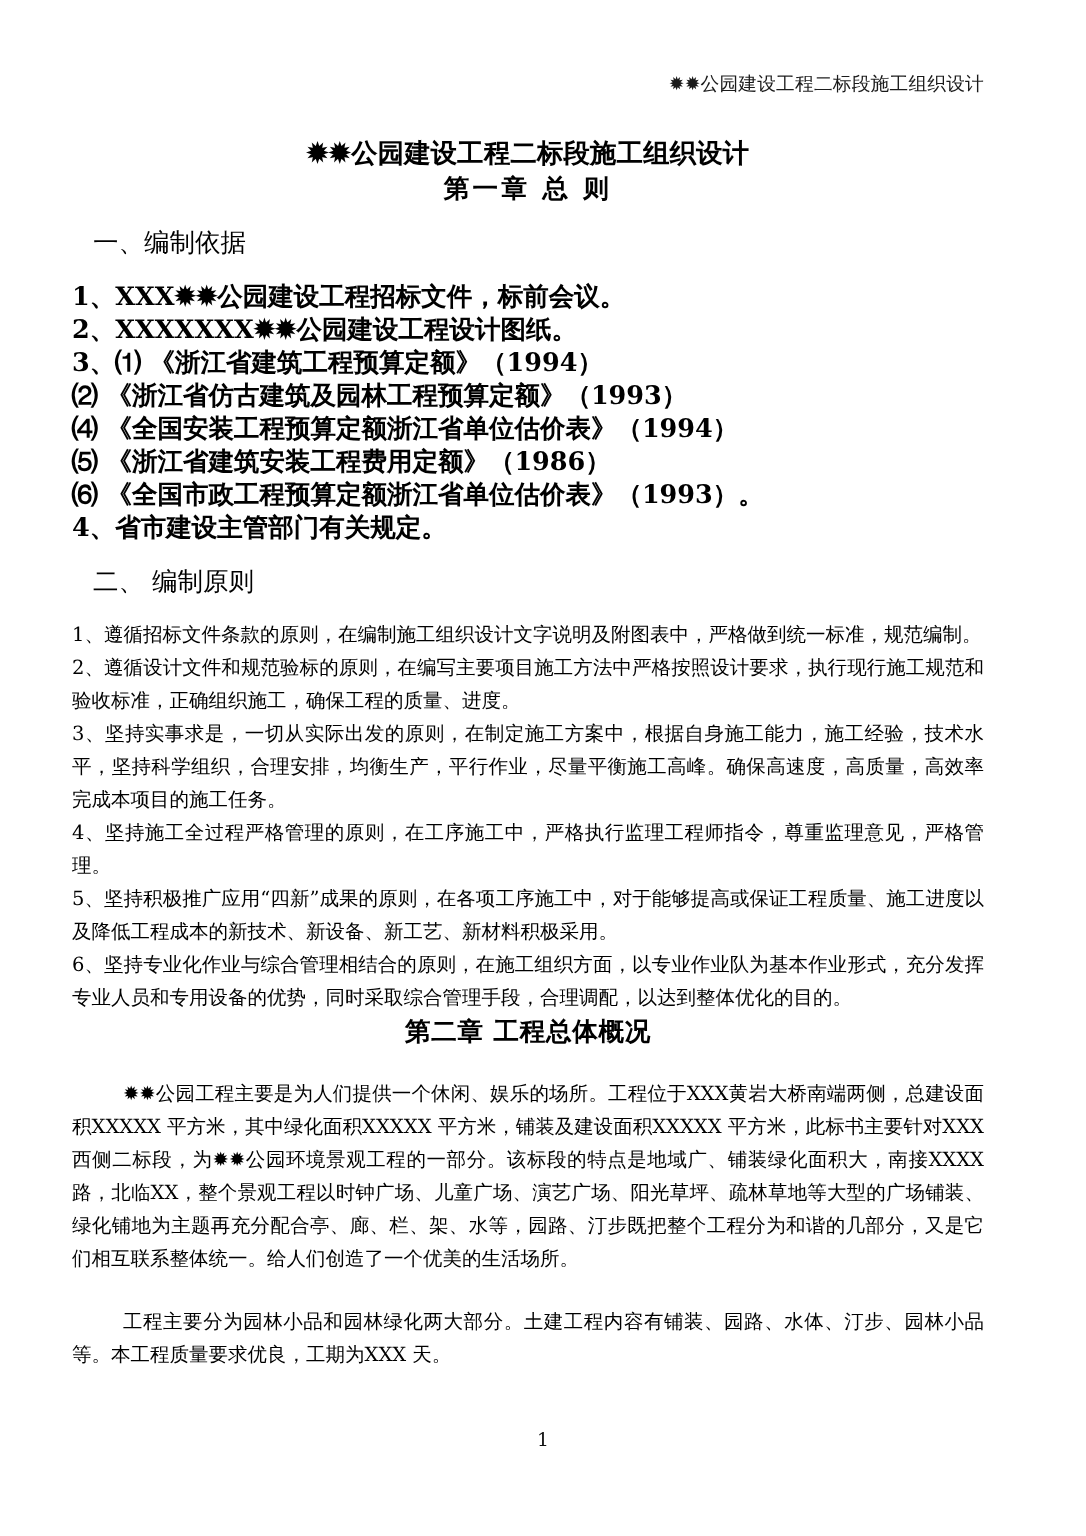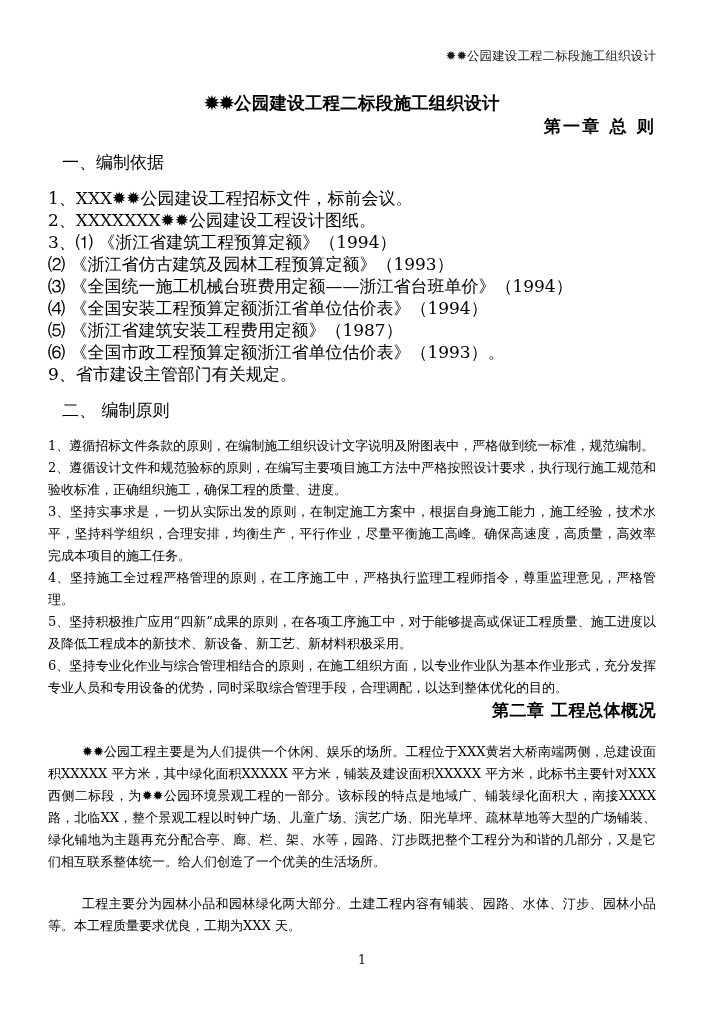--- a/index.html
+++ b/index.html
@@ -51,21 +51,21 @@
   .doc-title {
     text-align: center;
     font-size: 17.5px;
     font-weight: bold;
     line-height: 23px;
     letter-spacing: 0.2px;
     margin: 0 0 0 0;
   }
 
   .chapter-title {
-    text-align: right;
+    text-align: center;
     font-size: 17px;
     font-weight: bold;
     line-height: 22px;
     letter-spacing: 2.2px;
     margin: 0;
   }
 
   .chapter-title.tight {
     letter-spacing: 0.5px;
   }
@@ -92,20 +92,21 @@
   p.para.indent {
     text-indent: 34px;
     margin-top: 20px;
   }
 
   .list-line {
     font-size: 17px;
     line-height: 22px;
     margin: 0;
     white-space: pre;
+    font-weight: bold;
   }
 
   
   .page-number {
     position: absolute;
     left: 0;
     right: 0;
     top: 952px;
     text-align: center;
     font-size: 12.5px;
@@ -125,25 +126,24 @@
     <div class="doc-title">✹✹公园建设工程二标段施工组织设计</div>
 
     <div class="chapter-title">第一章 总 则</div>
 
     <div class="section-heading">一、编制依据</div>
 
     <div class="list-line">1、XXX✹✹公园建设工程招标文件，标前会议。</div>
     <div class="list-line">2、XXXXXXX✹✹公园建设工程设计图纸。</div>
     <div class="list-line">3、⑴ 《浙江省建筑工程预算定额》（1994）</div>
     <div class="list-line">⑵ 《浙江省仿古建筑及园林工程预算定额》（1993）</div>
-    <div class="list-line">⑶ 《全国统一施工机械台班费用定额——浙江省台班单价》（1994）</div>
     <div class="list-line">⑷ 《全国安装工程预算定额浙江省单位估价表》（1994）</div>
-    <div class="list-line">⑸ 《浙江省建筑安装工程费用定额》（1987）</div>
+    <div class="list-line">⑸ 《浙江省建筑安装工程费用定额》（1986）</div>
     <div class="list-line">⑹ 《全国市政工程预算定额浙江省单位估价表》（1993）。</div>
-    <div class="list-line">9、省市建设主管部门有关规定。</div>
+    <div class="list-line">4、省市建设主管部门有关规定。</div>
 
     <div class="section-heading">二、 编制原则</div>
 
     <p class="para">1、遵循招标文件条款的原则，在编制施工组织设计文字说明及附图表中，严格做到统一标准，规范编制。</p>
     <p class="para">2、遵循设计文件和规范验标的原则，在编写主要项目施工方法中严格按照设计要求，执行现行施工规范和验收标准，正确组织施工，确保工程的质量、进度。</p>
     <p class="para">3、坚持实事求是，一切从实际出发的原则，在制定施工方案中，根据自身施工能力，施工经验，技术水平，坚持科学组织，合理安排，均衡生产，平行作业，尽量平衡施工高峰。确保高速度，高质量，高效率完成本项目的施工任务。</p>
     <p class="para">4、坚持施工全过程严格管理的原则，在工序施工中，严格执行监理工程师指令，尊重监理意见，严格管理。</p>
     <p class="para">5、坚持积极推广应用“四新”成果的原则，在各项工序施工中，对于能够提高或保证工程质量、施工进度以及降低工程成本的新技术、新设备、新工艺、新材料积极采用。</p>
     <p class="para">6、坚持专业化作业与综合管理相结合的原则，在施工组织方面，以专业作业队为基本作业形式，充分发挥专业人员和专用设备的优势，同时采取综合管理手段，合理调配，以达到整体优化的目的。</p>
 

